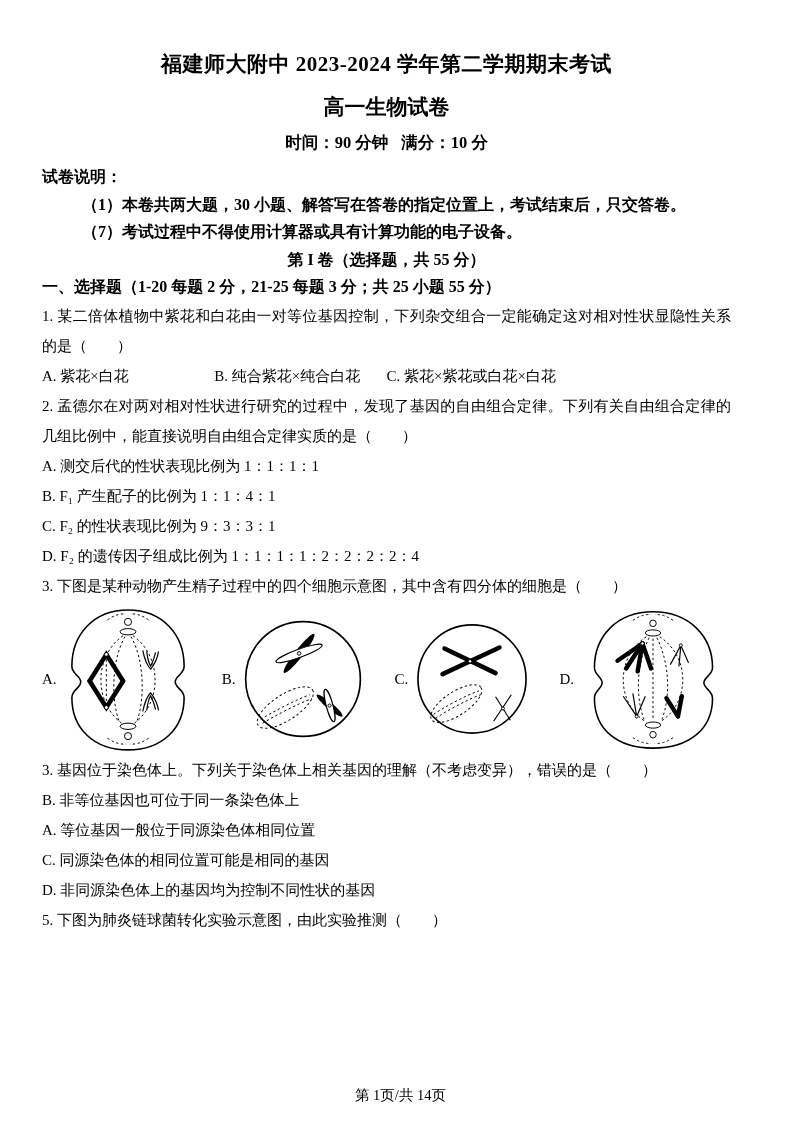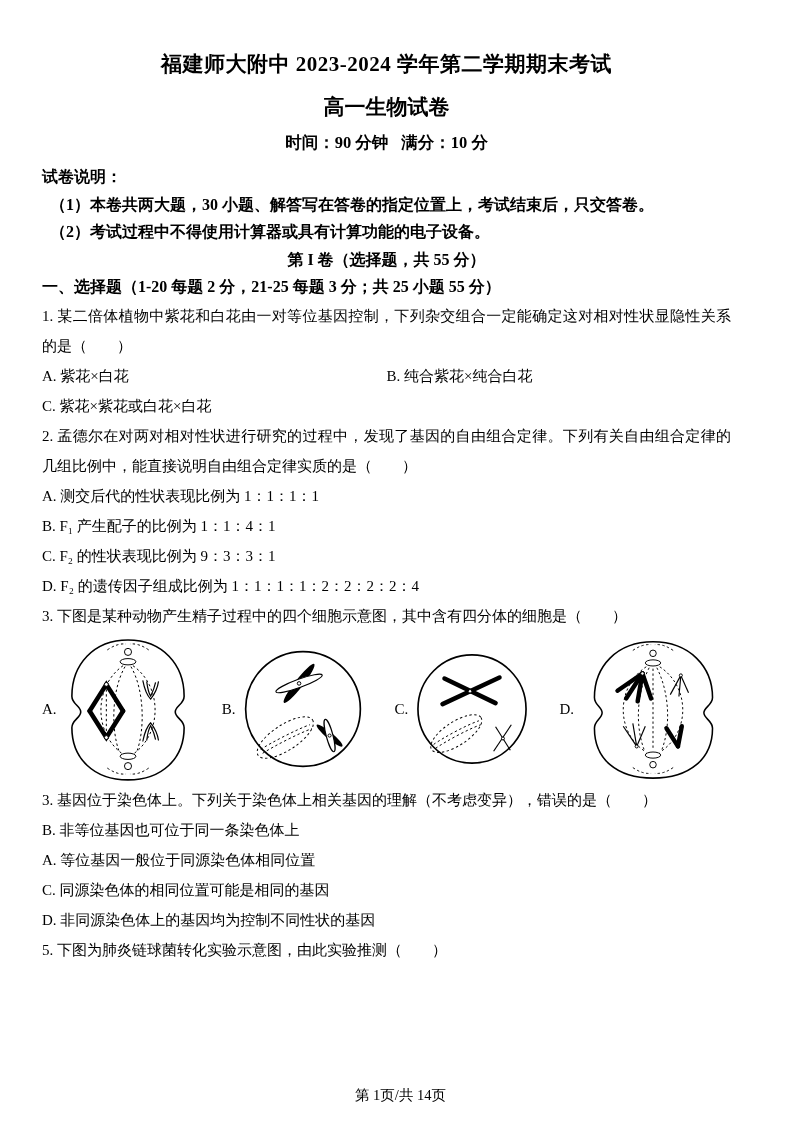--- a/index.html
+++ b/index.html
@@ -13,28 +13,28 @@
     font-family:"Liberation Serif","DejaVu Serif",serif;
     overflow:hidden;
   }
   .content { padding:50px 62px 0 42px; }
 
   .title   { font-size:21px; font-weight:bold; text-align:center; letter-spacing:.5px; }
   .subtitle{ font-size:21px; font-weight:bold; text-align:center; margin-top:15px; }
   .meta    { font-size:16.5px; font-weight:bold; text-align:right; margin-top:11px; display:flex; justify-content:center; gap:13px; }
 
   .instructions { margin-top:9px; font-weight:bold; font-size:16px; line-height:27.5px; }
-  .instructions .inst-item { padding-left:8px; }
+  .instructions .inst-item { padding-left:8px;margin-left:32px; }
 
   .part-heading    { font-weight:bold; font-size:16px; text-align:center; line-height:27.5px; }
   .section-heading { font-weight:bold; font-size:16px; line-height:27.5px; }
 
   .questions { font-size:15px; line-height:30px; }
   .stem { text-align:justify; }
-  .opt-grid { display:grid; grid-template-columns:1fr 1fr; }
+  .opt-grid { display:grid; grid-template-columns:1fr 1fr 1fr 1fr; }
   .opt-line { display:block; }
 
   .figure-row {
     display:flex; align-items:center; justify-content:space-between;
     height:152px; margin:2px 0 0 0; padding-right:6px;
   }
   .fig-group { display:flex; align-items:center; gap:7px; }
   .fig-label { font-size:15px; }
   svg { display:block; }
   .thick { stroke:#000; stroke-width:4.6; fill:none; stroke-linecap:round; }
@@ -56,21 +56,21 @@
     <div class="title">福建师大附中 2023-2024 学年第二学期期末考试</div>
     <div class="subtitle">高一生物试卷</div>
     <div class="meta">
       <span>时间：90 分钟</span>
       <span>满分：10 分</span>
     </div>
 
     <div class="instructions">
       <div>试卷说明：</div>
       <div class="inst-item">（1）本卷共两大题，30 小题、解答写在答卷的指定位置上，考试结束后，只交答卷。</div>
-      <div class="inst-item">（2）考试过程中不得使用计算器或具有计算功能的电子设备。</div>
+      <div class="inst-item">（7）考试过程中不得使用计算器或具有计算功能的电子设备。</div>
     </div>
 
     <div class="part-heading">第 I 卷（选择题，共 55 分）</div>
     <div class="section-heading">一、选择题（1-20 每题 2 分，21-25 每题 3 分；共 25 小题 55 分）</div>
 
     <div class="questions">
 
       <div class="question">
         <div class="stem">1. 某二倍体植物中紫花和白花由一对等位基因控制，下列杂交组合一定能确定这对相对性状显隐性关系的是（　　）</div>
         <div class="opt-grid">

